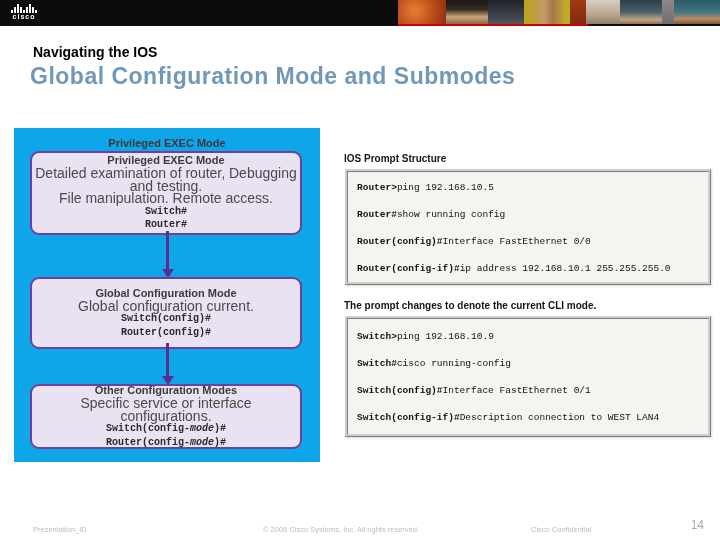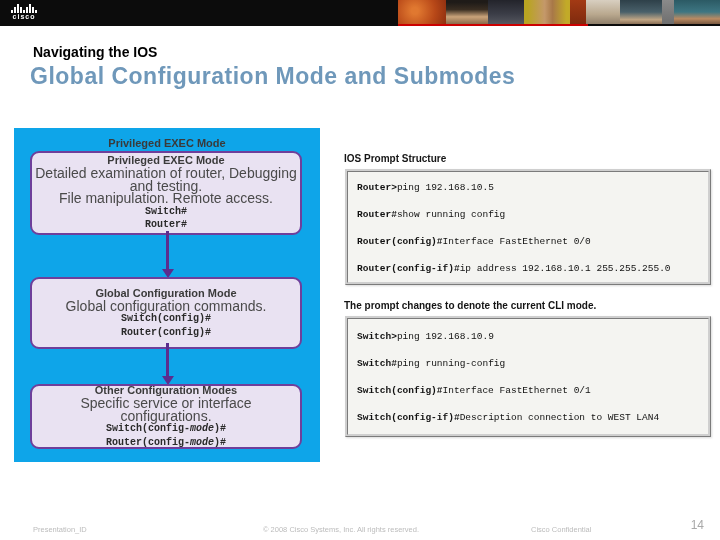--- a/index.html
+++ b/index.html
@@ -113,21 +113,21 @@
       <div class="mode-line">File manipulation. Remote access.</div>
       <div class="mode-prompt">Switch#</div>
       <div class="mode-prompt">Router#</div>
     </div>
 
     <div class="arrow-line al1"></div>
     <div class="arrow-head ah1"></div>
 
     <div class="mode-box mb2">
       <div class="mode-title">Global Configuration Mode</div>
-      <div class="mode-line">Global configuration commands.</div>
+      <div class="mode-line">Global configuration current.</div>
       <div class="mode-prompt">Switch(config)#</div>
       <div class="mode-prompt">Router(config)#</div>
     </div>
 
     <div class="arrow-line al2"></div>
     <div class="arrow-head ah2"></div>
 
     <div class="mode-box mb3">
       <div class="mode-title">Other Configuration Modes</div>
       <div class="mode-line">Specific service or interface configurations.</div>
@@ -140,21 +140,21 @@
   <div class="terminal t1">
     <div class="tline r1"><b>Router&gt;</b><span>ping 192.168.10.5</span></div>
     <div class="tline r2"><b>Router#</b><span>show running config</span></div>
     <div class="tline r3"><b>Router(config)#</b><span>Interface FastEthernet 0/0</span></div>
     <div class="tline r4"><b>Router(config-if)#</b><span>ip address 192.168.10.1 255.255.255.0</span></div>
   </div>
 
   <div class="cli-label cl2">The prompt changes to denote the current CLI mode.</div>
   <div class="terminal t2">
     <div class="tline s1"><b>Switch&gt;</b><span>ping 192.168.10.9</span></div>
-    <div class="tline s2"><b>Switch#</b><span>ping running-config</span></div>
+    <div class="tline s2"><b>Switch#</b><span>cisco running-config</span></div>
     <div class="tline s3"><b>Switch(config)#</b><span>Interface FastEthernet 0/1</span></div>
     <div class="tline s4"><b>Switch(config-if)#</b><span>Description connection to WEST LAN4</span></div>
   </div>
 
   <div class="f-id">Presentation_ID</div>
   <div class="f-copy">© 2008 Cisco Systems, Inc. All rights reserved.</div>
   <div class="f-conf">Cisco Confidential</div>
   <div class="f-page">14</div>
 
 </div>

